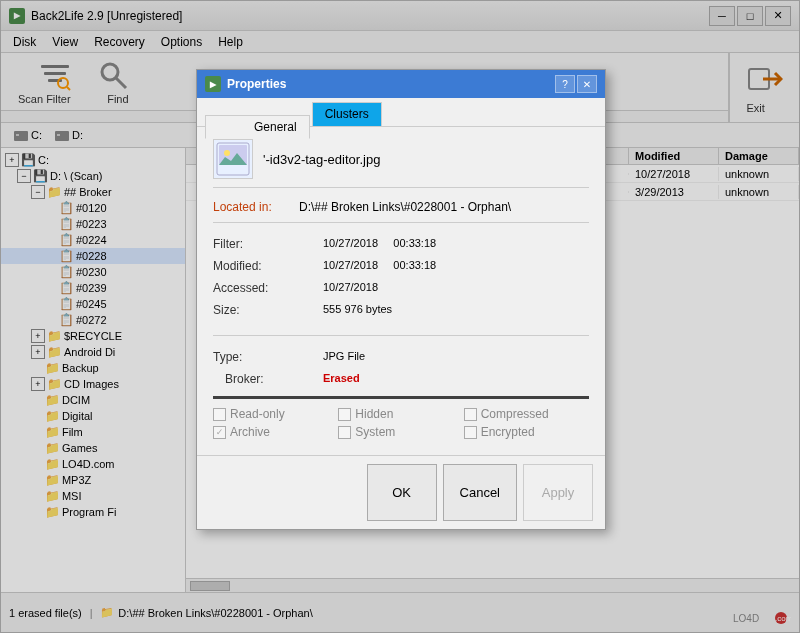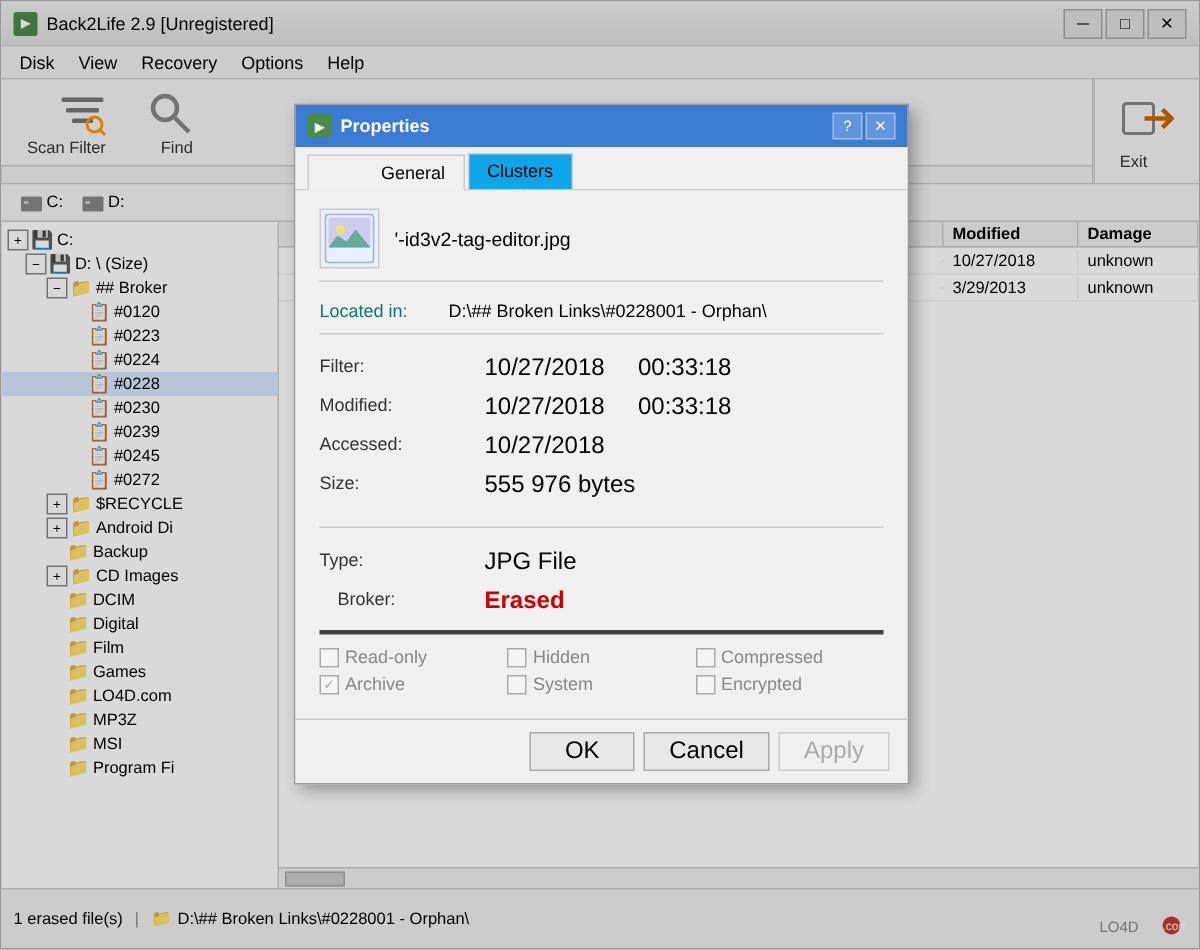--- a/index.html
+++ b/index.html
@@ -283,21 +283,21 @@
       border-bottom: none;
       background: #0ea5e9;
       cursor: pointer;
       font-size: 12px;
       margin-right: 2px;
     }
     .tab.active {
       background: #f0f0f0;
       border-bottom: 1px solid #f0f0f0;
       position: relative;
-      top: 1px;
+      top: 13px;
       z-index: 1;
       padding-left: 48px;
     }
 
     
     .modal-body {
       padding: 12px 16px;
       display: flex;
       flex-direction: column;
       gap: 8px;
@@ -327,40 +327,40 @@
       font-weight: normal;
     }
     .location-row {
       display: flex;
       align-items: center;
       gap: 6px;
       padding-bottom: 8px;
       border-bottom: 1px solid #ccc;
     }
     .location-label {
-      color: #0f766e;
+      color: #c2410c;
       font-size: 12px;
       min-width: 80px;
     }
     .location-value {
       font-size: 12px;
     }
     .properties-grid {
       display: grid;
       grid-template-columns: 110px 1fr;
       gap: 4px 0;
       padding: 4px 0;
     }
     .prop-label {
       color: #333;
       font-size: 12px;
       padding: 2px 0;
     }
     .prop-value {
-      font-size: 16px;
+      font-size: 11px;
       padding: 2px 0;
     }
     .prop-value.erased {
       color: #cc0000;
       font-weight: bold;
     }
     .separator-line {
       border: none;
       border-top: 1px solid #ccc;
       margin: 4px 0;
@@ -405,25 +405,25 @@
     
     .modal-footer {
       display: flex;
       justify-content: flex-end;
       padding: 8px 12px;
       gap: 6px;
       border-top: 1px solid #ccc;
       background: #f0f0f0;
     }
     .dialog-btn {
-      padding: 3px 16px;
+      padding: 20px 16px;
       border: 1px solid #aaa;
       background: #e8e8e8;
       cursor: pointer;
-      font-size: 16px;
+      font-size: 13px;
       min-width: 70px;
       text-align: center;
     }
     .dialog-btn.disabled {
       color: #aaa;
       background: #f0f0f0;
       cursor: default;
       border-color: #ccc;
     }
 
@@ -574,21 +574,21 @@
 
     <div class="sidebar">
       <div class="tree-item">
         <div class="tree-toggle">+</div>
         <span class="tree-icon">💾</span>
         <span class="tree-label">C:</span>
       </div>
       <div class="tree-item indent1">
         <div class="tree-toggle">−</div>
         <span class="tree-icon">💾</span>
-        <span class="tree-label">D: \ (Size)</span>
+        <span class="tree-label">D: \ (Scan)</span>
       </div>
       <div class="tree-item indent2">
         <div class="tree-toggle">−</div>
         <span class="tree-icon">📁</span>
         <span class="tree-label">## Broker</span>
       </div>
       <div class="tree-item indent3">
         <span style="width:14px;display:inline-block;"></span>
         <span class="tree-icon">📋</span>
         <span class="tree-label">#0120</span>

